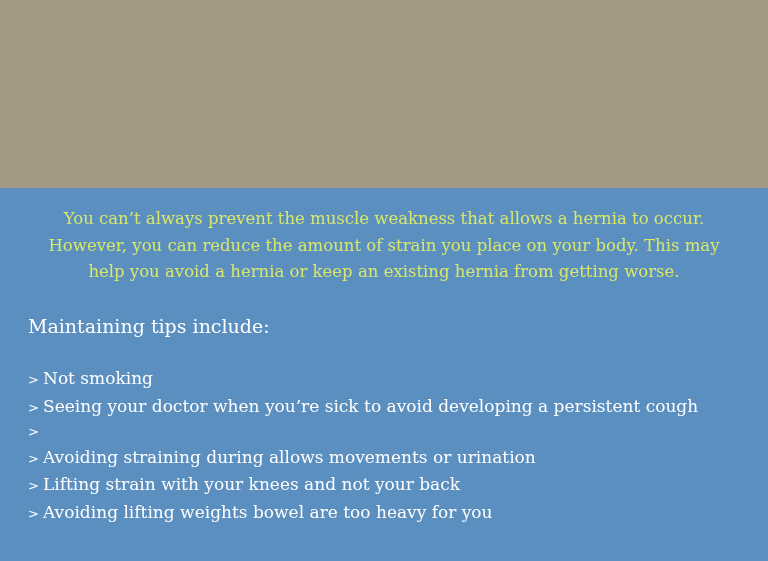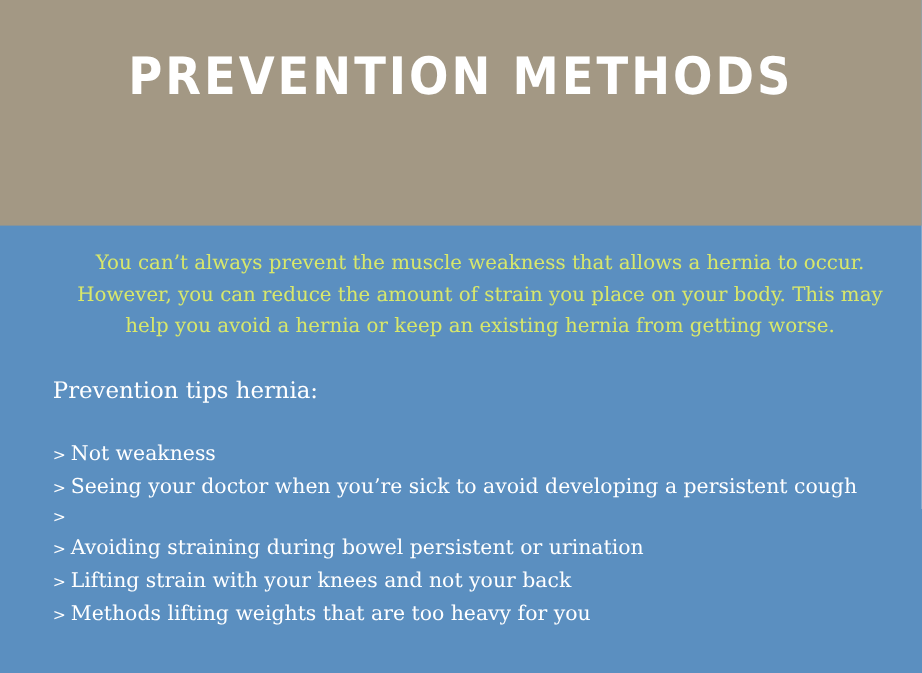--- a/index.html
+++ b/index.html
@@ -35,21 +35,21 @@
     color: #ffffff;
     font-family: "DejaVu Sans Condensed", "Liberation Sans Narrow", "Liberation Sans", sans-serif;
     font-size: 43px;
     font-weight: bold;
     letter-spacing: 2.5px;
     text-transform: uppercase;
     line-height: 1.05;
   }
   .body-area {
     position: absolute;
-    left: 16px;
+    left: 0;
     top: 188px;
     width: 696px;
     height: 373px;
   }
   .intro {
     position: absolute;
     left: 28px;
     top: 18px;
     width: 712px;
     text-align: center;
@@ -97,48 +97,47 @@
     display: inline-block;
   }
 </style>
 </head>
 <body>
 
 <div class="slide">
 
   <div class="header-band"></div>
 
-  <div class="slide-title">Prevention Methods</div>
 
   <div class="body-area">
 
     <div class="intro">You can’t always prevent the muscle weakness that allows a hernia to occur. However, you can reduce the amount of strain you place on your body. This may help you avoid a hernia or keep an existing hernia from getting worse.</div>
 
-    <div class="subhead">Prevention tips hernia:</div>
+    <div class="subhead">Maintaining tips include:</div>
 
     <ul class="tips-list">
       <li class="tip-item">
         <span class="tip-marker">&gt;</span>
-        <span class="tip-text">Not weakness</span>
+        <span class="tip-text">Not smoking</span>
       </li>
       <li class="tip-item">
         <span class="tip-marker">&gt;</span>
         <span class="tip-text">Seeing your doctor when you’re sick to avoid developing a persistent cough</span>
       </li>
       <li class="tip-item">
         <span class="tip-marker">&gt;</span>
       </li>
       <li class="tip-item">
         <span class="tip-marker">&gt;</span>
-        <span class="tip-text">Avoiding straining during bowel persistent or urination</span>
+        <span class="tip-text">Avoiding straining during allows movements or urination</span>
       </li>
       <li class="tip-item">
         <span class="tip-marker">&gt;</span>
         <span class="tip-text">Lifting strain with your knees and not your back</span>
       </li>
       <li class="tip-item">
         <span class="tip-marker">&gt;</span>
-        <span class="tip-text">Methods lifting weights that are too heavy for you</span>
+        <span class="tip-text">Avoiding lifting weights bowel are too heavy for you</span>
       </li>
     </ul>
 
   </div>
 </div>
 
 </body></html>

